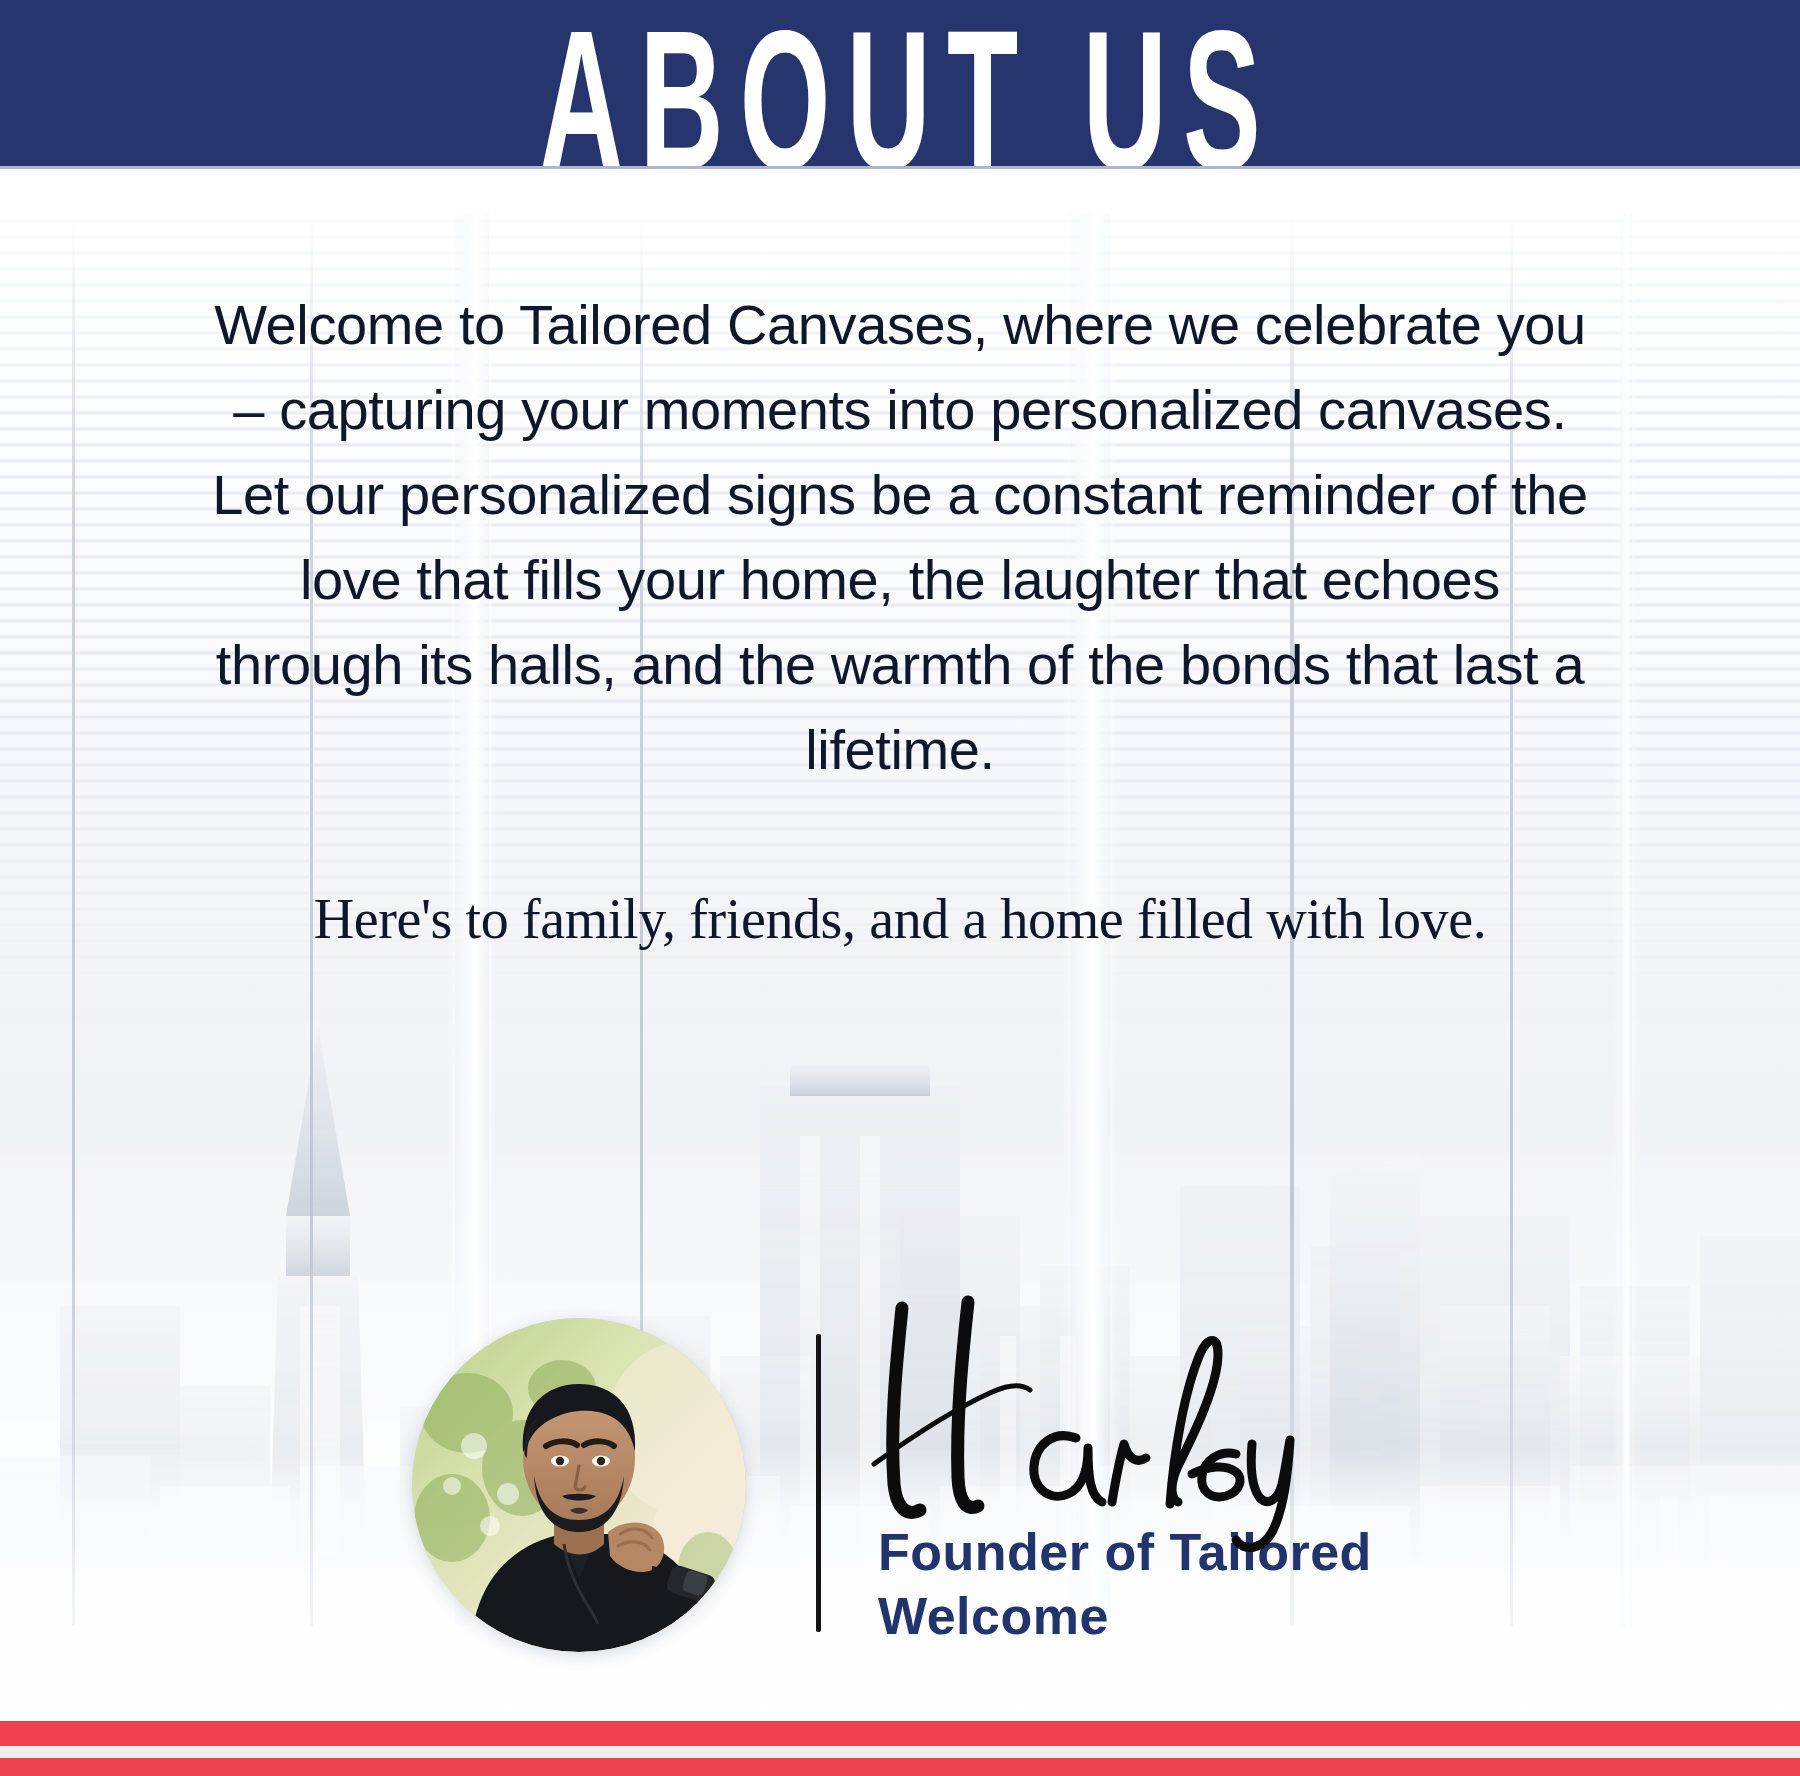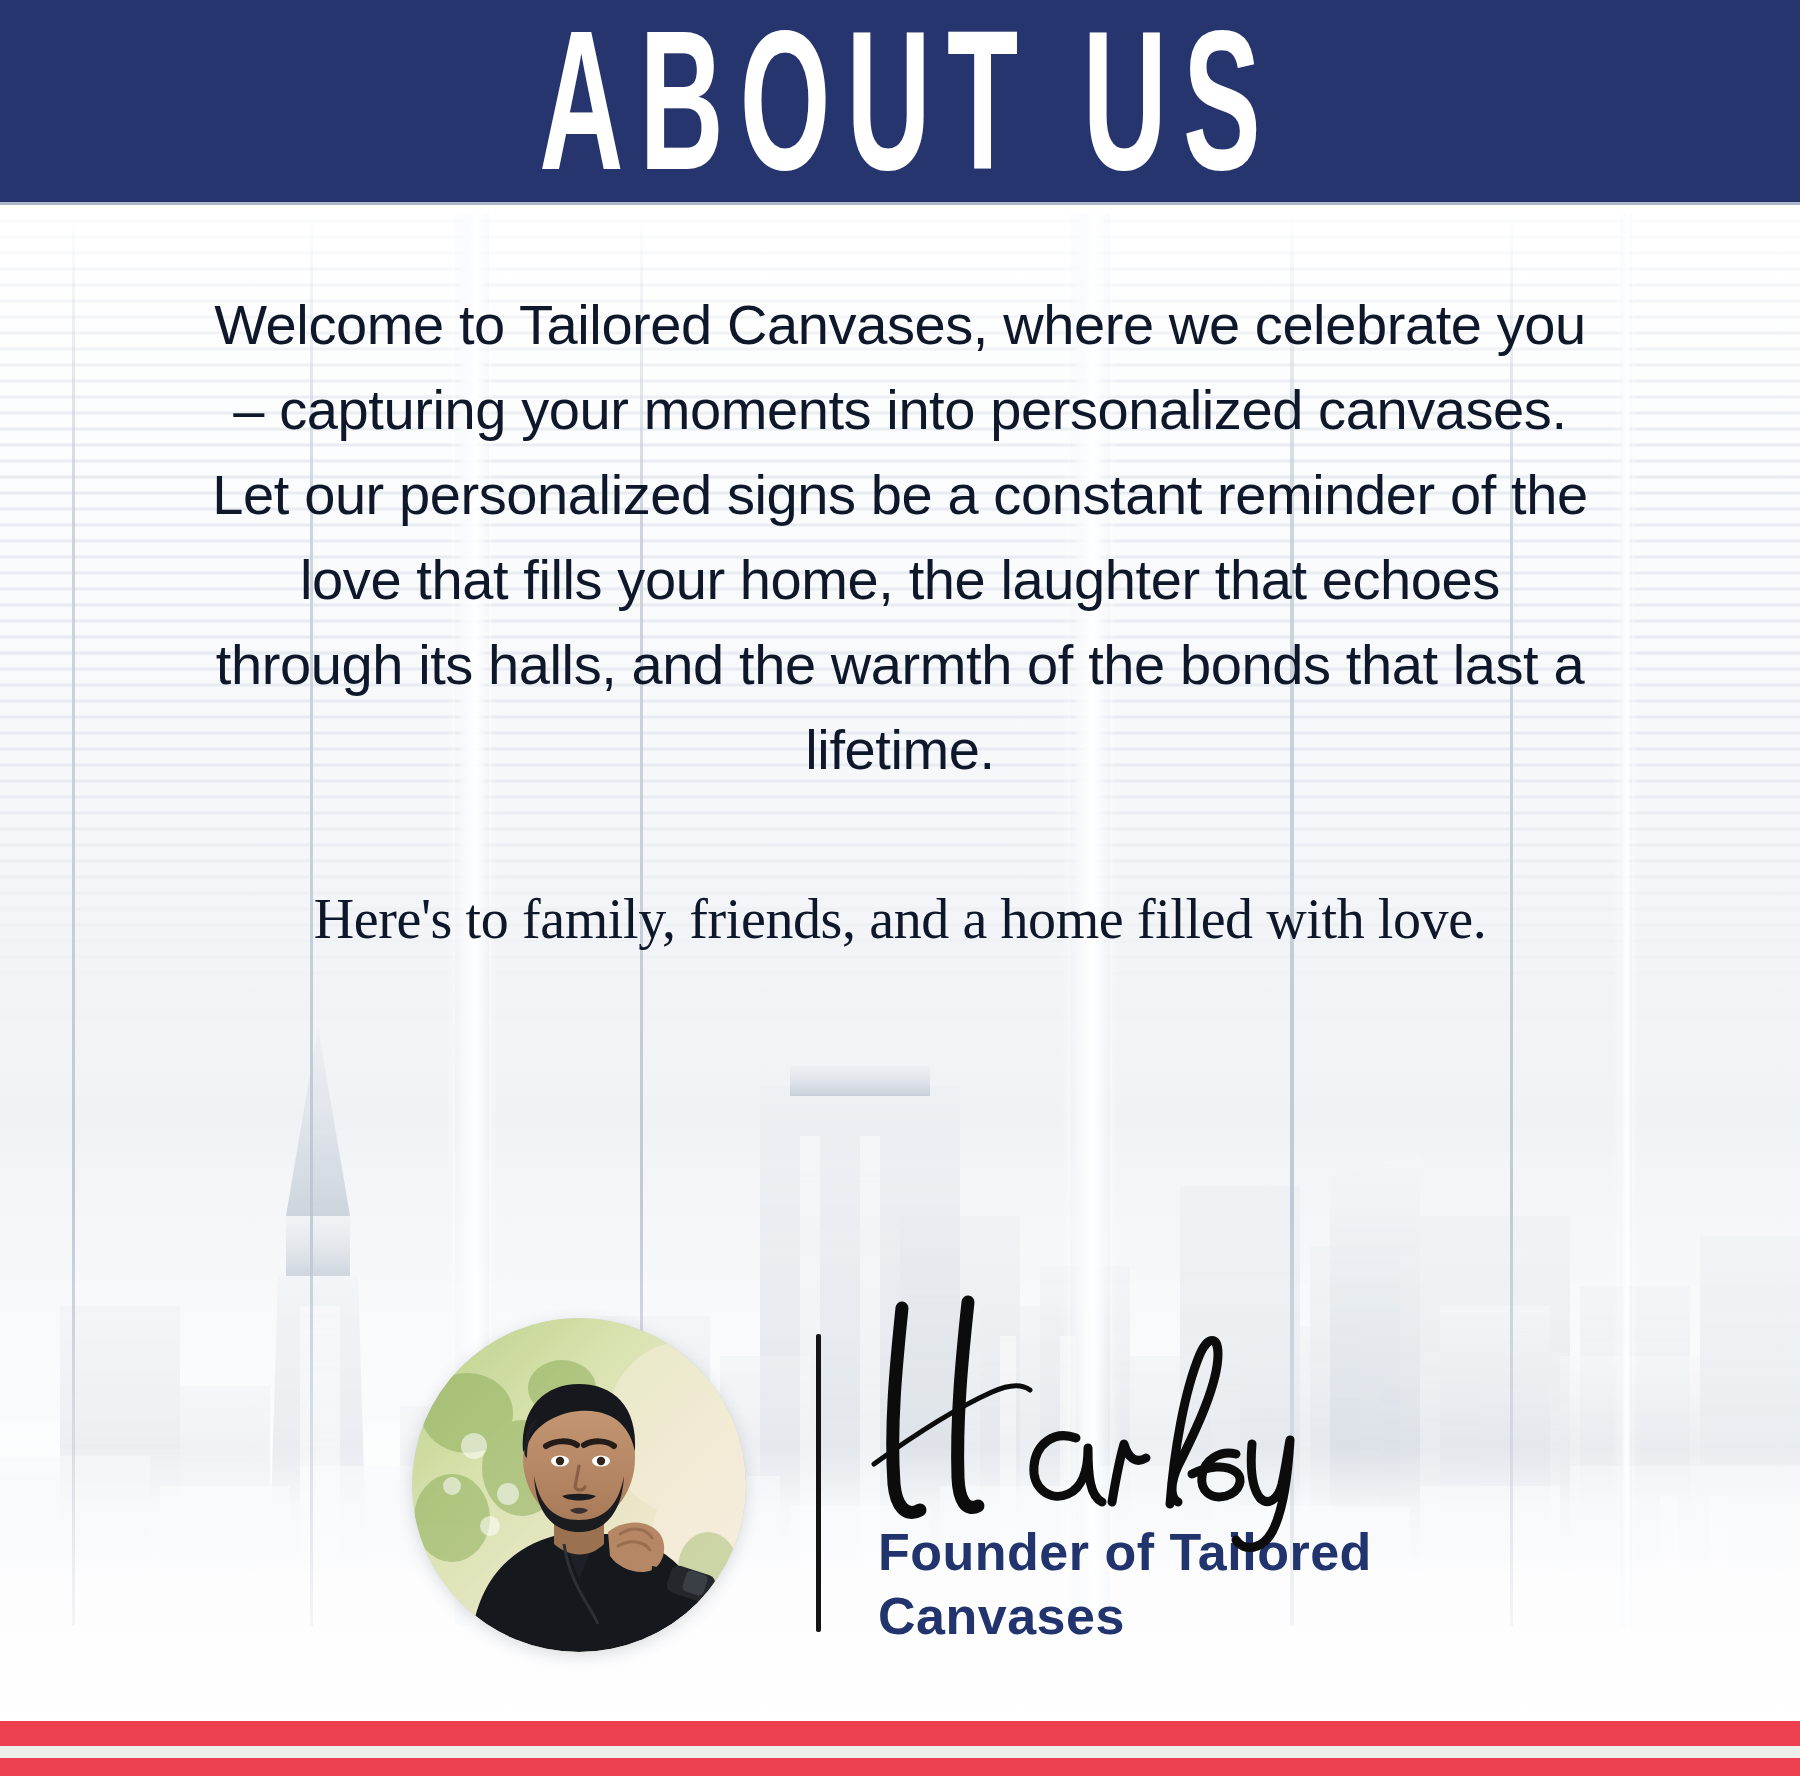--- a/index.html
+++ b/index.html
@@ -101,21 +101,21 @@
   .mullion.wide {
     background: linear-gradient(to right, rgba(236,240,245,0.15), rgba(250,251,253,0.96) 35%, rgba(255,255,255,0.98) 60%, rgba(232,237,243,0.25));
     box-shadow: 0 0 10px rgba(255,255,255,0.8);
   }
 
   
   .header-band {
     position: absolute;
     left: 0; top: 0;
     width: 1800px;
-    height: 205px;
+    height: 169px;
     background: #26356e;
     z-index: 5;
   }
   .header-band .rule {
     position: absolute;
     left: 0; right: 0;
     bottom: 0;
     height: 3px;
     background: #aeb6cc;
   }
@@ -456,20 +456,20 @@
 
         <path d="M352 186 C368 178 386 176 396 184 C404 190 400 204 386 208 C370 212 360 202 362 188 C364 172 380 162 396 166" stroke-width="9"></path>
 
         <path d="M412 156 C410 180 412 200 420 210 C428 218 438 212 442 196 C446 178 448 162 450 152 C448 186 444 222 432 244 C422 262 404 264 396 252" stroke-width="9"></path>
       </g>
     </svg>
   </div>
 
   <div class="founder-text">
     <div>Founder of Tailored</div>
-    <div>Canvases</div>
+    <div>Welcome</div>
   </div>
 
   <div class="stripe stripe-top"></div>
   <div class="stripe stripe-gap"></div>
   <div class="stripe stripe-bottom"></div>
 
 </div>
 
 </body></html>

